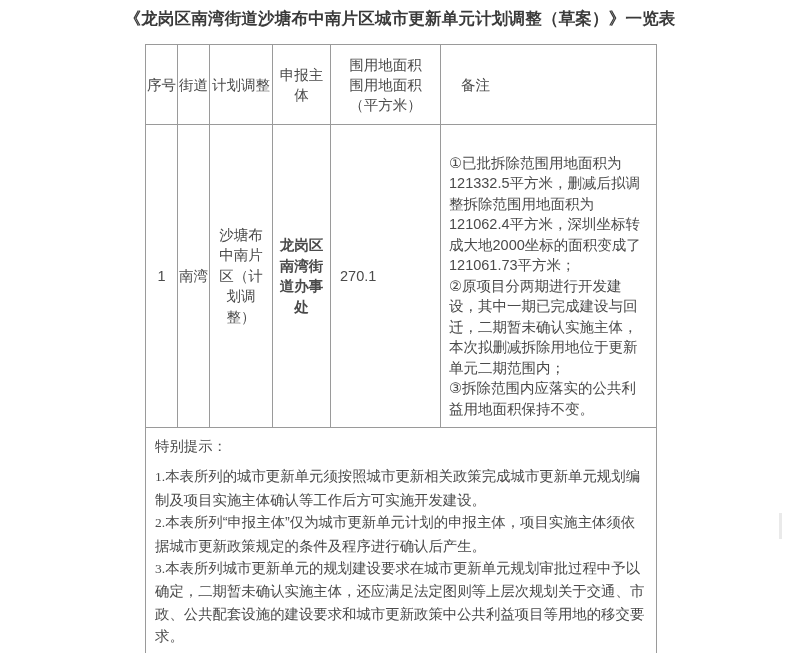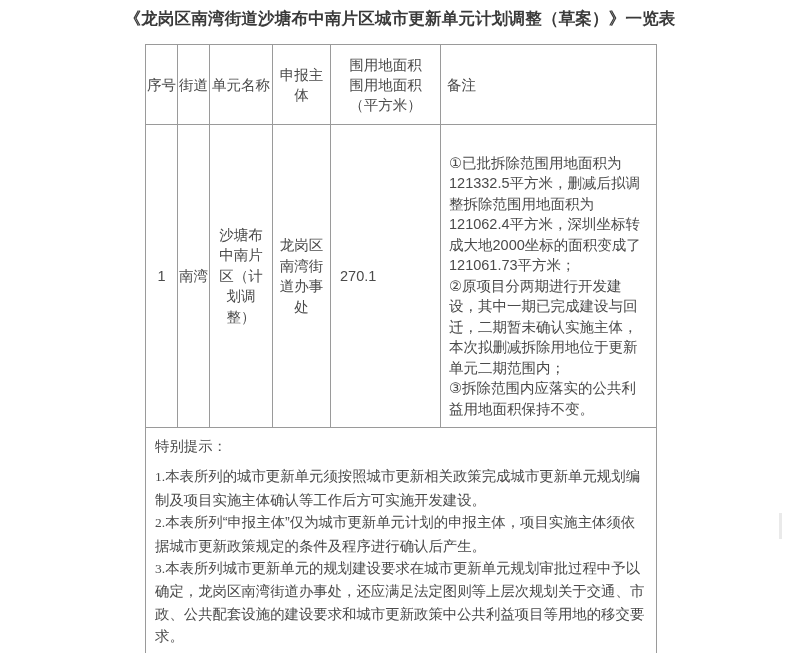--- a/index.html
+++ b/index.html
@@ -69,34 +69,34 @@
   
   tr.head td {
     height: 80px;
     text-align: center;
     font-size: 14.5px;
     line-height: 20px;
     padding: 2px 1px;
   }
   tr.head td.remark-h {
     text-align: left;
-    padding-left: 6px;
+    padding-left: 20px;
   }
 
   
   tr.data td {
     height: 303px;
     font-size: 14.5px;
     line-height: 20.5px;
     vertical-align: middle;
   }
   td.d-num  { text-align: center; font-size: 13.5px; font-family: "Liberation Serif","DejaVu Serif",serif; }
   td.d-str  { text-align: left; padding: 2px 1px; }
   td.d-name { text-align: center; padding: 5px 3px; }
-  td.d-appl { text-align: center; padding: 18px 3px; }
+  td.d-appl { text-align: center; padding: 18px 3px; font-weight: bold; }
   td.d-area { text-align: left; padding-left: 9px; font-size: 14px;
               font-family: "Liberation Serif","DejaVu Serif",serif; }
   td.d-remark {
     text-align: left;
     vertical-align: top;
     padding: 24px 7px 4px 8px;
     line-height: 22.3px;
     font-size: 14.4px;
   }
   .rk-line { display: block; }
@@ -141,21 +141,21 @@
           <col class="c2">
           <col class="c3">
         <col class="c4">
           <col class="c5">
           <col class="c6">
       </colgroup>
       <tbody>
         <tr class="head">
           <td>序号</td>
           <td>街道</td>
-          <td>单元名称</td>
+          <td>计划调整</td>
           <td>申报主体</td>
           <td>
             <span>围用地面积</span><br>
             <span>围用地面积</span><br>
             <span>（平方米）</span>
           </td>
           <td class="remark-h">备注</td>
         </tr>
 
         <tr class="data">
@@ -169,21 +169,21 @@
             <span class="rk-line">②原项目分两期进行开发建设，其中一期已完成建设与回迁，二期暂未确认实施主体，本次拟删减拆除用地位于更新单元二期范围内；</span>
             <span class="rk-line">③拆除范围内应落实的公共利益用地面积保持不变。</span>
           </td>
         </tr>
 
         <tr class="notes">
           <td colspan="6">
             <span class="note-title">特别提示：</span>
             <span class="note-item"><span class="nm">1.</span><span>本表所列的城市更新单元须按照城市更新相关政策完成城市更新单元规划编制及项目实施主体确认等工作后方可实施开发建设。</span></span>
             <span class="note-item"><span class="nm">2.</span><span>本表所列“申报主体”仅为城市更新单元计划的申报主体，项目实施主体须依据城市更新政策规定的条件及程序进行确认后产生。</span></span>
-            <span class="note-item"><span class="nm">3.</span><span>本表所列城市更新单元的规划建设要求在城市更新单元规划审批过程中予以确定，龙岗区南湾街道办事处，还应满足法定图则等上层次规划关于交通、市政、公共配套设施的建设要求和城市更新政策中公共利益项目等用地的移交要求。</span></span>
+            <span class="note-item"><span class="nm">3.</span><span>本表所列城市更新单元的规划建设要求在城市更新单元规划审批过程中予以确定，二期暂未确认实施主体，还应满足法定图则等上层次规划关于交通、市政、公共配套设施的建设要求和城市更新政策中公共利益项目等用地的移交要求。</span></span>
           </td>
         </tr>
       </tbody>
     </table>
   </div>
 
   <div class="artifact"></div>
 </div>
 
 </body></html>

